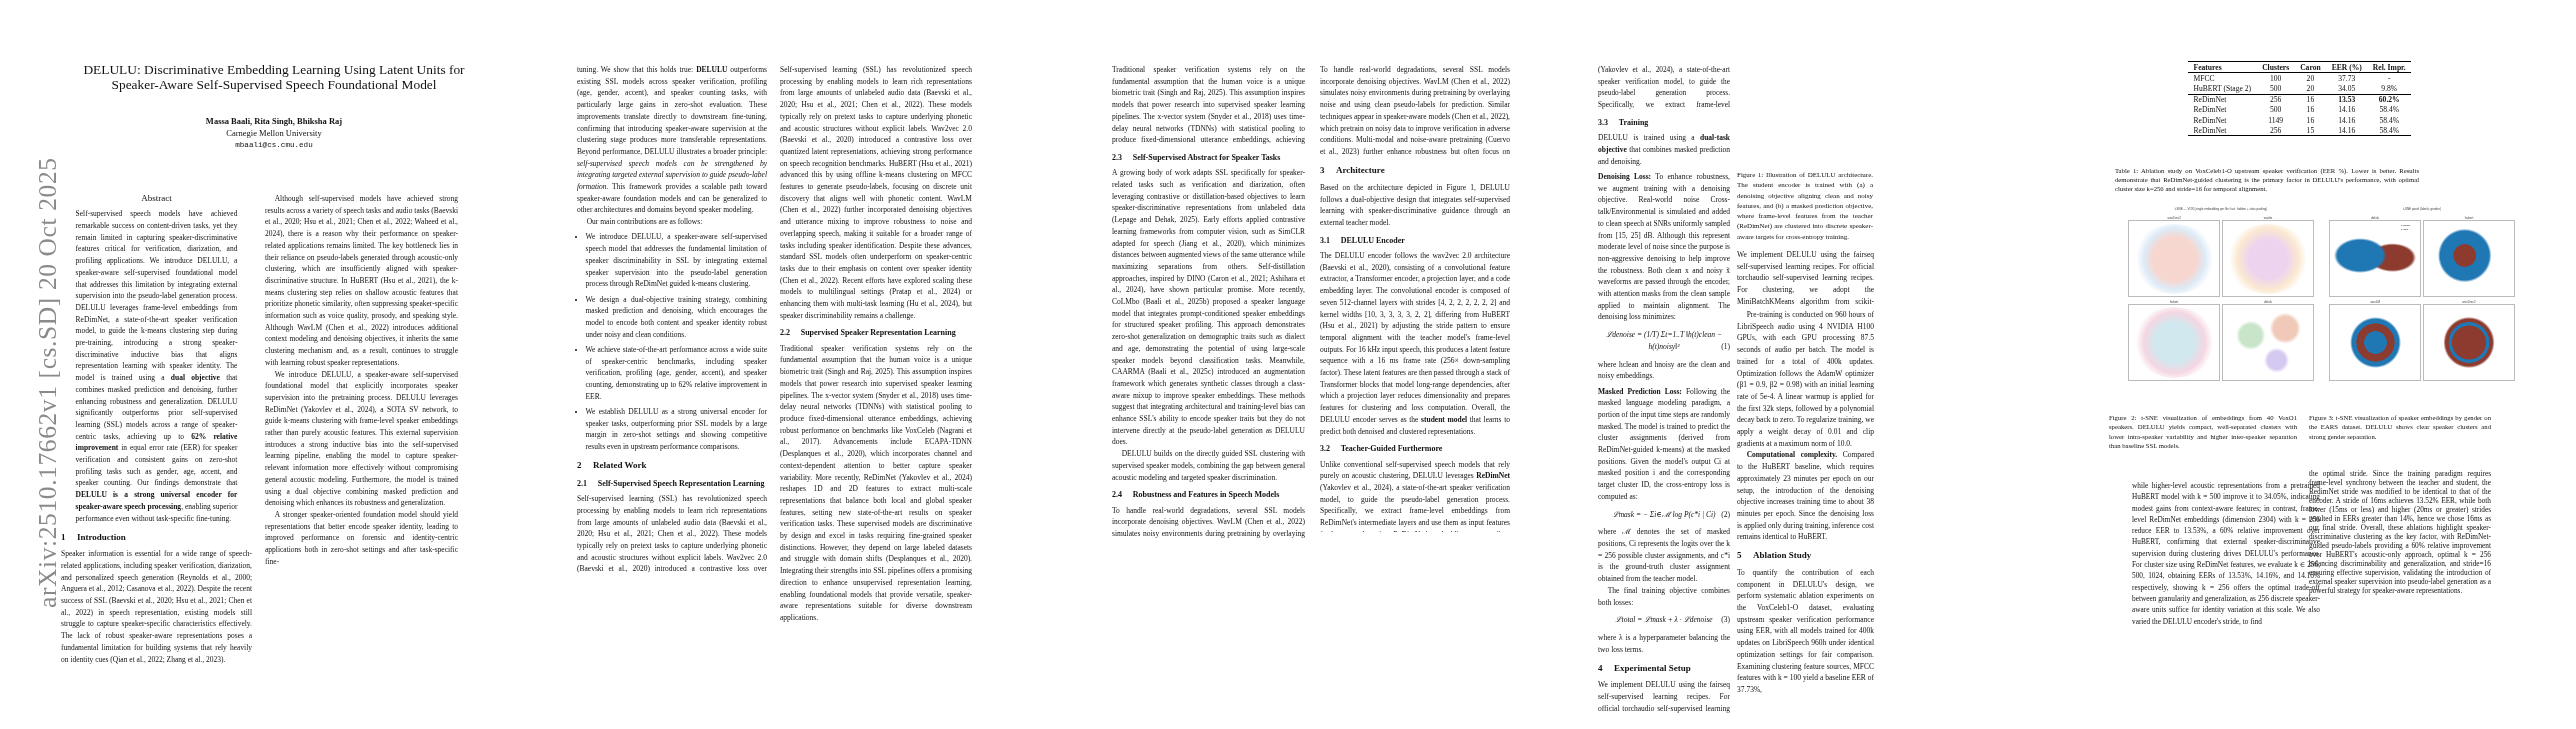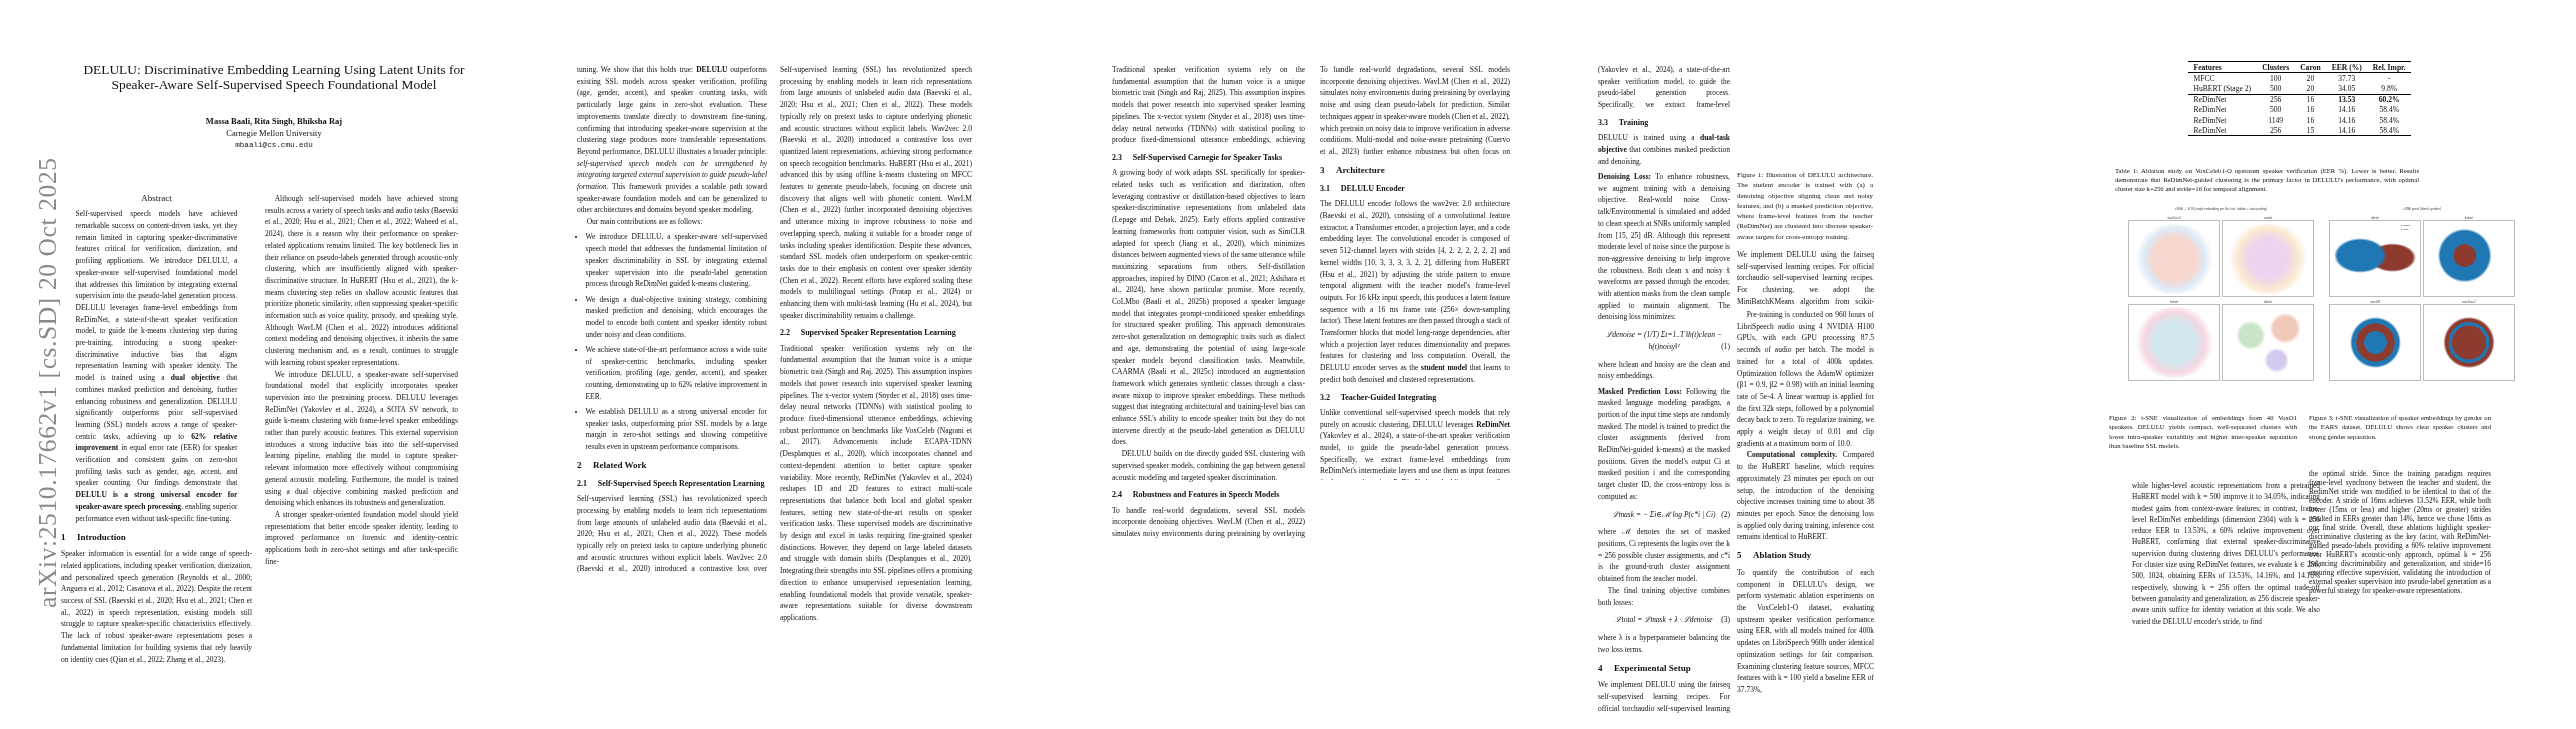--- a/index.html
+++ b/index.html
@@ -90,33 +90,34 @@
   <div class="col" style="left:270px;top:64px;width:192px;">
     <p class="noind" style="max-height:270px;overflow:hidden;"><span>Self-supervised learning (SSL) has revolutionized speech processing by enabling models to learn rich representations from large amounts of unlabeled audio data (Baevski et al., 2020; Hsu et al., 2021; Chen et al., 2022). These models typically rely on pretext tasks to capture underlying phonetic and acoustic structures without explicit labels. Wav2vec 2.0 (Baevski et al., 2020) introduced a contrastive loss over quantized latent representations, achieving strong performance on speech recognition benchmarks. HuBERT (Hsu et al., 2021) advanced this by using offline k-means clustering on MFCC features to generate pseudo-labels, focusing on discrete unit discovery that aligns well with phonetic content. WavLM (Chen et al., 2022) further incorporated denoising objectives and utterance mixing to improve robustness to noise and overlapping speech, making it suitable for a broader range of tasks including speaker identification. Despite these advances, standard SSL models often underperform on speaker-centric tasks due to their emphasis on content over speaker identity (Chen et al., 2022). Recent efforts have explored scaling these models to multilingual settings (Pratap et al., 2024) or enhancing them with multi-task learning (Hu et al., 2024), but speaker discriminability remains a challenge.</span></p>
     <h3 class="sub"><span class="num">2.2</span><span>Supervised Speaker Representation Learning</span></h3>
     <p class="noind" style="max-height:316px;overflow:hidden;">Traditional speaker verification systems rely on the fundamental assumption that the human voice is a unique biometric trait (Singh and Raj, 2025). This assumption inspires models that power research into supervised speaker learning pipelines. The x-vector system (Snyder et al., 2018) uses time-delay neural networks (TDNNs) with statistical pooling to produce fixed-dimensional utterance embeddings, achieving robust performance on benchmarks like VoxCeleb (Nagrani et al., 2017). Advancements include ECAPA-TDNN (Desplanques et al., 2020), which incorporates channel and context-dependent attention to better capture speaker variability. More recently, ReDimNet (Yakovlev et al., 2024) reshapes 1D and 2D features to extract multi-scale representations that balance both local and global speaker features, setting new state-of-the-art results on speaker verification tasks. These supervised models are discriminative by design and excel in tasks requiring fine-grained speaker distinctions. However, they depend on large labeled datasets and struggle with domain shifts (Desplanques et al., 2020). Integrating their strengths into SSL pipelines offers a promising direction to enhance unsupervised representation learning, enabling foundational models that provide versatile, speaker-aware representations suitable for diverse downstream applications.</p>
   </div>
 </div>
 
 <div class="page" style="left:1094px;width:486px;">
   <div class="col" style="left:18px;top:64px;width:193px;">
     <p class="noind" style="max-height:82px;overflow:hidden;"><span>Traditional speaker verification systems rely on the fundamental assumption that the human voice is a unique biometric trait (Singh and Raj, 2025). This assumption inspires models that power research into supervised speaker learning pipelines. The x-vector system (Snyder et al., 2018) uses time-delay neural networks (TDNNs) with statistical pooling to produce fixed-dimensional utterance embeddings, achieving robust performance on benchmarks like VoxCeleb (Nagrani et al., 2017). Advancements include ECAPA-TDNN (Desplanques et al., 2020), which incorporates channel and context-dependent attention to better capture speaker variability. More recently, ReDimNet (Yakovlev et al., 2024) reshapes 1D and 2D features to extract multi-scale representations that balance both local and global speaker features, setting new state-of-the-art results on speaker verification tasks. These supervised models are discriminative by design and excel in tasks requiring fine-grained speaker distinctions. However, they depend on large labeled datasets and struggle with domain shifts (Desplanques et al., 2020). Integrating their strengths into SSL pipelines offers a promising direction to enhance unsupervised representation learning, enabling foundational models that provide versatile, speaker-aware representations suitable for diverse downstream applications.</span></p>
-    <h3 class="sub"><span class="num">2.3</span><span>Self-Supervised Carnegie for Speaker Tasks</span></h3>
+    <h3 class="sub"><span class="num">2.3</span><span>Self-Supervised Abstract for Speaker Tasks</span></h3>
     <p class="noind">A growing body of work adapts SSL specifically for speaker-related tasks such as verification and diarization, often leveraging contrastive or distillation-based objectives to learn speaker-discriminative representations from unlabeled data (Lepage and Dehak, 2025). Early efforts applied contrastive learning frameworks from computer vision, such as SimCLR adapted for speech (Jiang et al., 2020), which minimizes distances between augmented views of the same utterance while maximizing separations from others. Self-distillation approaches, inspired by DINO (Caron et al., 2021; Ashihara et al., 2024), have shown particular promise. More recently, CoLMbo (Baali et al., 2025b) proposed a speaker language model that integrates prompt-conditioned speaker embeddings for structured speaker profiling. This approach demonstrates zero-shot generalization on demographic traits such as dialect and age, demonstrating the potential of using large-scale speaker models beyond classification tasks. Meanwhile, CAARMA (Baali et al., 2025c) introduced an augmentation framework which generates synthetic classes through a class-aware mixup to improve speaker embeddings. These methods suggest that integrating architectural and training-level bias can enhance SSL's ability to encode speaker traits but they do not intervene directly at the pseudo-label generation as DELULU does.</p>
     <p>DELULU builds on the directly guided SSL clustering with supervised speaker models, combining the gap between general acoustic modeling and targeted speaker discrimination.</p>
     <h3 class="sub"><span class="num">2.4</span><span>Robustness and Features in Speech Models</span></h3>
     <p class="noind" style="max-height:36px;overflow:hidden;">To handle real-world degradations, several SSL models incorporate denoising objectives. WavLM (Chen et al., 2022) simulates noisy environments during pretraining by overlaying noise and using clean pseudo-labels for prediction. Similar techniques appear in speaker-aware models (Chen et al., 2022), which pretrain on noisy data to improve verification in adverse conditions. Multi-modal and noise-aware pretraining (Cuervo et al., 2023) further enhance robustness but often focus on phonetic rather than speaker features. DELULU's dual-objective training extends these ideas by combining denoising with speaker-guided clustering for improved performance on downstream speaker tasks.</p>
   </div>
 
   <div class="col" style="left:226px;top:64px;width:190px;">
     <p class="noind" style="max-height:94px;overflow:hidden;"><span>To handle real-world degradations, several SSL models incorporate denoising objectives. WavLM (Chen et al., 2022) simulates noisy environments during pretraining by overlaying noise and using clean pseudo-labels for prediction. Similar techniques appear in speaker-aware models (Chen et al., 2022), which pretrain on noisy data to improve verification in adverse conditions. Multi-modal and noise-aware pretraining (Cuervo et al., 2023) further enhance robustness but often focus on phonetic rather than speaker features. DELULU's dual-objective training extends these ideas by combining denoising with speaker-guided clustering for improved performance on downstream speaker tasks.</span></p>
     <h2 class="sec"><span class="num">3</span><span>Architecture</span></h2>
+    <p class="noind">Based on the architecture depicted in Figure 1, DELULU follows a dual-objective design that integrates self-supervised learning with speaker-discriminative guidance through an external teacher model.</p>
     <h3 class="sub"><span class="num">3.1</span><span>DELULU Encoder</span></h3>
     <p class="noind"><span>The DELULU encoder follows the wav2vec 2.0 architecture (Baevski et al., 2020), consisting of a convolutional feature extractor, a Transformer encoder, a projection layer, and a code embedding layer. The convolutional encoder is composed of seven 512-channel layers with strides [4, 2, 2, 2, 2, 2, 2] and kernel widths [10, 3, 3, 3, 3, 2, 2], differing from HuBERT (Hsu et al., 2021) by adjusting the stride pattern to ensure temporal alignment with the teacher model's frame-level outputs. For 16 kHz input speech, this produces a latent feature sequence with a 16 ms frame rate (256× down-sampling factor). These latent features are then passed through a stack of Transformer blocks that model long-range dependencies, after which a projection layer reduces dimensionality and prepares features for clustering and loss computation. Overall, the DELULU encoder serves as the </span><b>student model</b><span> that learns to predict both denoised and clustered representations.</span></p>
-    <h3 class="sub"><span class="num">3.2</span><span>Teacher-Guided Integrating</span></h3>
+    <h3 class="sub"><span class="num">3.2</span><span>Teacher-Guided Furthermore</span></h3>
     <p class="noind" style="max-height:73px;overflow:hidden;"><span>Unlike conventional self-supervised speech models that rely purely on acoustic clustering, DELULU leverages </span><b>ReDimNet</b><span> (Yakovlev et al., 2024), a state-of-the-art speaker verification model, to guide the pseudo-label generation process. Specifically, we extract frame-level embeddings from ReDimNet's intermediate layers and use them as input features for k-means clustering. ReDimNet's embeddings capture fine-grained speaker characteristics, and clustering them into k discrete units yields speaker-aware targets. These features are then used for k-means clustering to produce discrete targets (k = 256) clusters. This approach ensures that the discrete targets encode speaker-specific characteristics such as voice quality, prosody, and speaking style, rather than prioritizing only phonetic content.</span></p>
   </div>
 </div>
 
 <div class="page" style="left:1580px;width:996px;">
   <div class="col" style="left:18px;top:64px;width:132px;">
     <p class="noind" style="max-height:47px;overflow:hidden;font-size:7.3px;"><span> (Yakovlev et al., 2024), a state-of-the-art speaker verification model, to guide the pseudo-label generation process. Specifically, we extract frame-level embeddings from ReDimNet's intermediate layers and use them as input features for k-means clustering. ReDimNet's embeddings capture fine-grained speaker characteristics, and clustering them into k discrete units yields speaker-aware targets. These features are then used for k-means clustering to produce discrete targets (k = 256) clusters. This approach ensures that the discrete targets encode speaker-specific characteristics such as voice quality, prosody, and speaking style, rather than prioritizing only phonetic content.</span></p>
     <h3 class="sub"><span class="num">3.3</span><span>Training</span></h3>
     <p class="noind"><span>DELULU is trained using a </span><b>dual-task objective</b><span> that combines masked prediction and denoising.</span></p>
     <p class="noind" style="margin-top:3.6px;"><b>Denoising Loss:</b> <span>To enhance robustness, we augment training with a denoising objective. Real-world noise Cross-talk/Environmental is simulated and added to clean speech at SNRs uniformly sampled from [15, 25] dB. Although this represent moderate level of noise since the purpose is non-aggressive denoising to help improve the robustness. Both clean x and noisy x̃ waveforms are passed through the encoder, with attention masks from the clean sample applied to maintain alignment. The denoising loss minimizes:</span></p>

